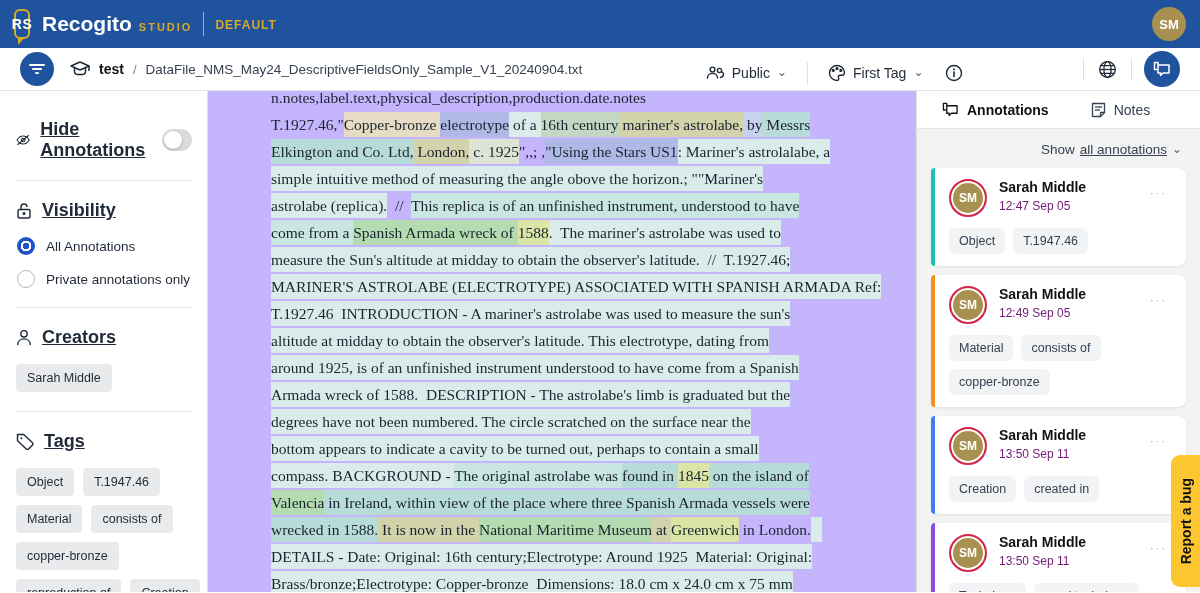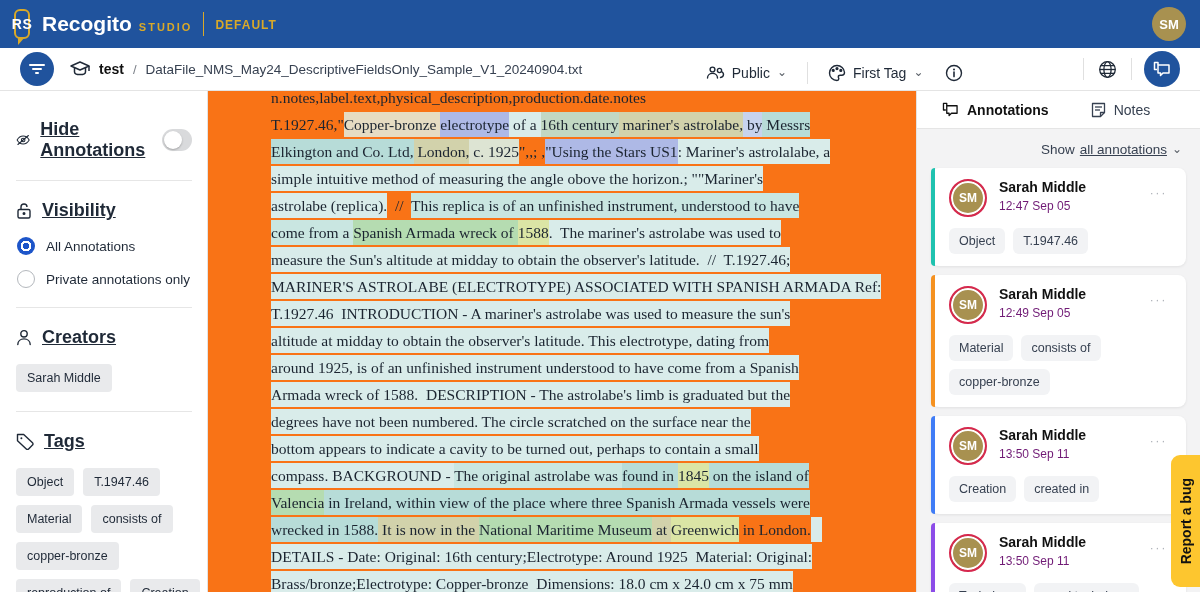--- a/index.html
+++ b/index.html
@@ -52,21 +52,21 @@
   .radio-row { display:flex; align-items:center; gap:11px; margin:0 0 15px 1px; cursor:pointer; }
   .radio-row .rlabel { font-size:13.5px; color:#1f2937; }
   .radio { width:18px; height:18px; border-radius:50%; border:1.5px solid #b4b8bd; background:#fff; flex:0 0 auto; }
   .radio.sel { border:none; background:radial-gradient(circle, #1d55c9 0 3.5px, #fff 3.5px 5.5px, #1d55c9 5.5px); }
   .chips { display:flex; flex-wrap:wrap; gap:9px; }
   .chips.rows { flex-direction:column; align-items:flex-start; gap:9px; }
   .chip-row { display:flex; gap:9px; }
   .chip { background:#e9eaec; border-radius:4px; padding:7px 11px; font-size:12.5px; color:#1f2937; white-space:nowrap; cursor:pointer; }
 
   
-  .main { flex:1 1 auto; overflow:hidden; background:#f97316; }
+  .main { flex:1 1 auto; overflow:hidden; background:#c4b5fd; }
   .doc { margin:-7px 0 0 63px; width:600px; font-family:"Liberation Serif", serif; font-size:15.5px;
     line-height:27px; color:#1b2430; white-space:pre; }
   .doc .ln { height:27px; }
   .doc .seg { padding:4px 0; }
 
   
   .panel { width:284px; flex:0 0 284px; border-left:1px solid #e3e3e3; background:#f3f3f4; display:flex; flex-direction:column; }
   .panel-tabs { height:38px; background:#fff; border-bottom:1px solid #e5e5e5; display:flex; align-items:center; gap:30px; padding:0 19px; flex:0 0 38px; }
   .ptab { display:flex; align-items:center; gap:8px; font-size:14px; color:#374151; cursor:pointer; background:none; border:none; }
   .ptab.active { font-weight:700; color:#111; }

